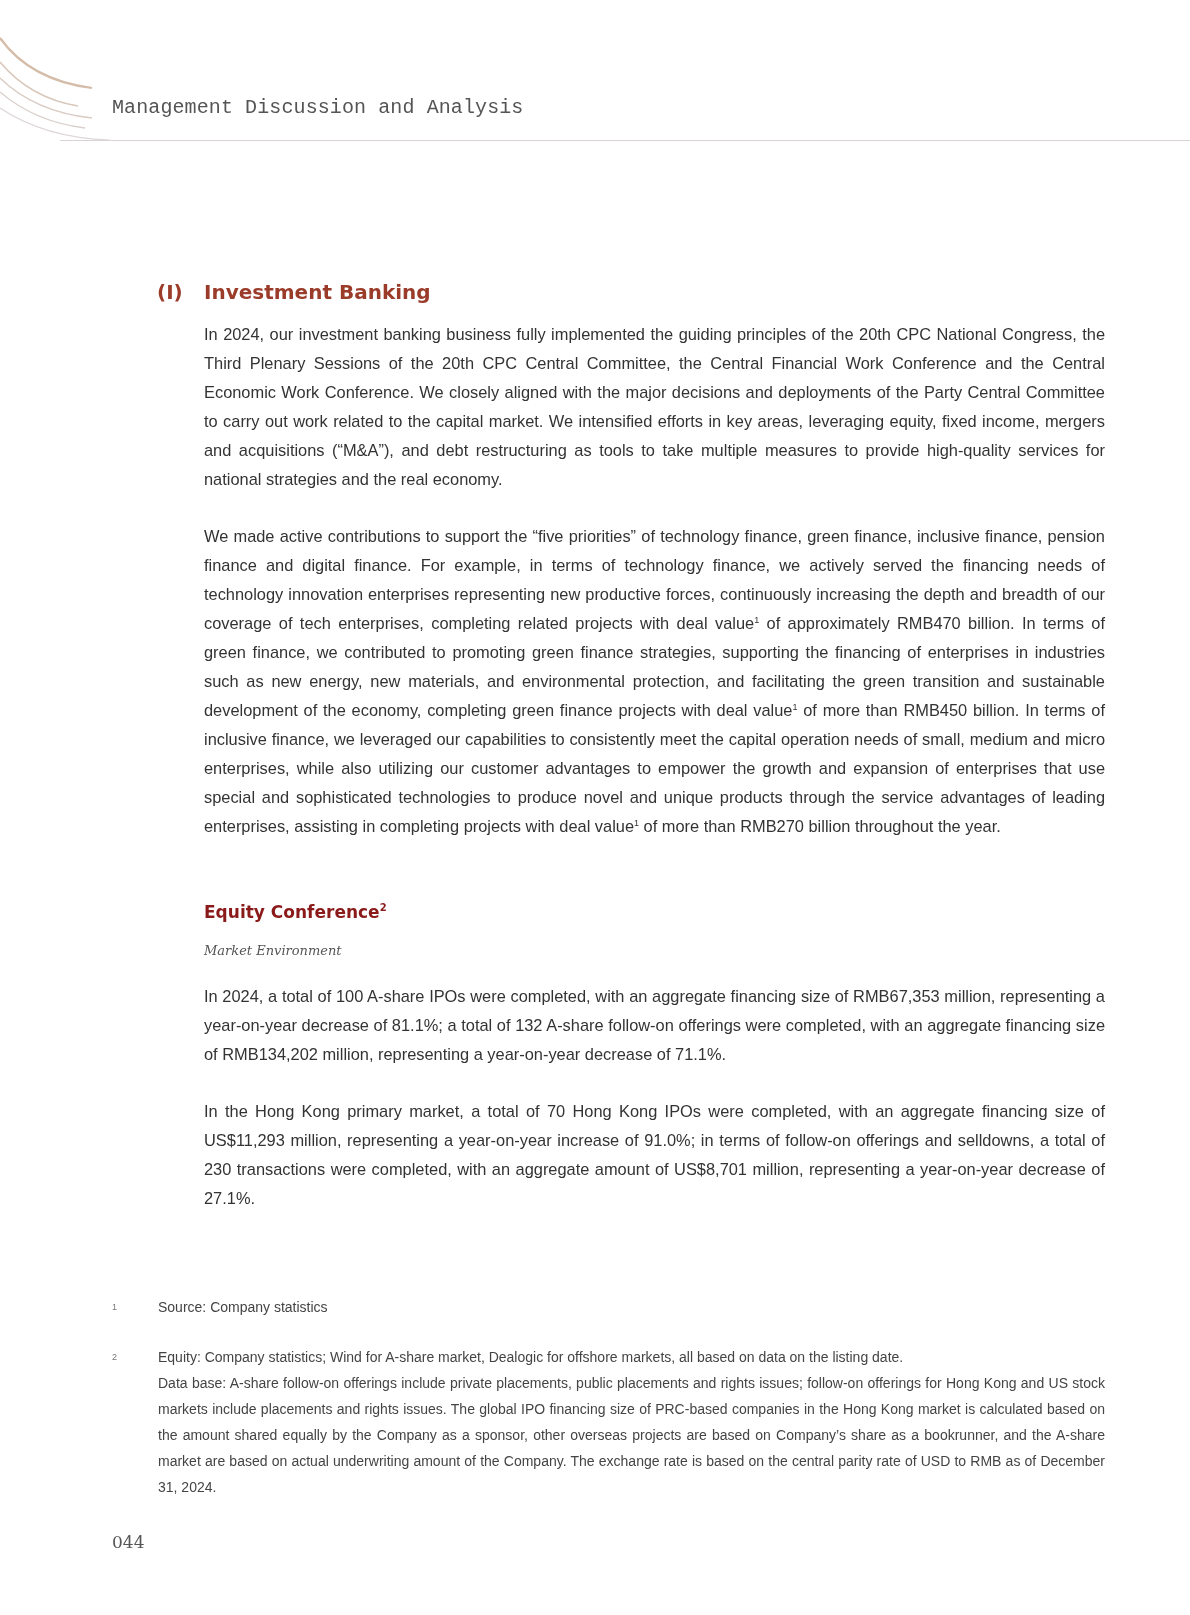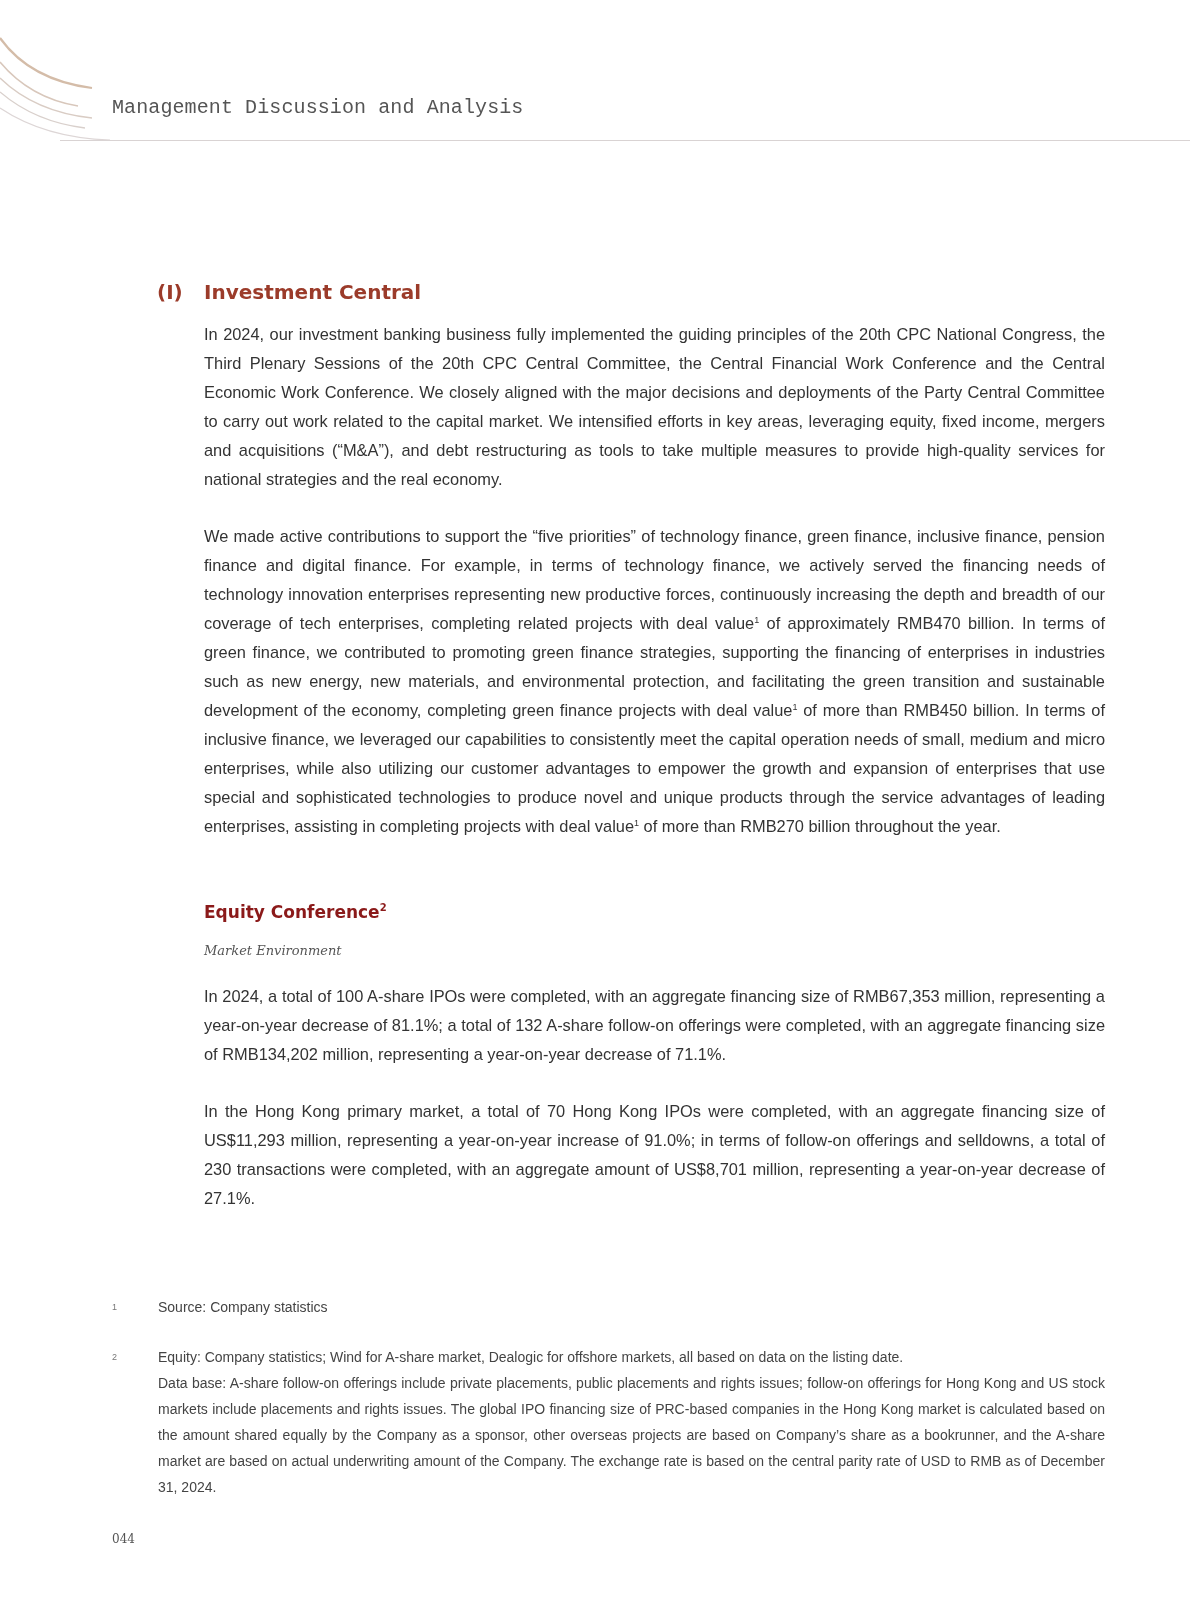--- a/index.html
+++ b/index.html
@@ -30,39 +30,39 @@
     .sub-heading sup { font-size: 10px; }
     .sub-sub-heading {
       position: absolute; left: 204px; top: 943px;
       font-family: "DejaVu Serif", serif; font-style: italic; font-size: 13px; color: #555555;
     }
     .footnote { position: absolute; left: 112px; width: 993px; font-family: "Liberation Sans", sans-serif; color: #444444; }
     .fn-mark { position: absolute; left: 0; top: 0; font-size: 9px; color: #777777; }
     .fn-text { position: absolute; left: 46px; width: 947px; font-size: 14px; line-height: 26px; text-align: justify; margin: 0; }
     .page-num {
       position: absolute; left: 112px; top: 1532px;
-      font-family: "DejaVu Serif", serif; font-size: 12px; color: #555555;
+      font-family: "DejaVu Serif", serif; font-size: 17px; color: #555555;
     }
   </style>
 </head>
 <body>
 
 <svg class="header-deco" viewBox="0 0 110 120" width="110" height="120">
   <path d="M0 8 Q 30 50 92 58" fill="none" stroke="#d4bca8" stroke-width="2.2"></path>
   <path d="M0 32 Q 30 68 78 76" fill="none" stroke="#d8c7bb" stroke-width="1.5"></path>
   <path d="M0 48 Q 35 82 92 88" fill="none" stroke="#d9ccc4" stroke-width="1.4"></path>
   <path d="M0 62 Q 35 92 85 98" fill="none" stroke="#d9d0cc" stroke-width="1.3"></path>
   <path d="M0 78 Q 45 108 110 110" fill="none" stroke="#ddd6d6" stroke-width="1.2"></path>
 </svg>
 <div class="header-title">Management Discussion and Analysis</div>
 <div class="header-rule"></div>
 
 <div class="section-heading">
   <span class="num">(I)</span>
-  <span>Investment Central</span>
+  <span>Investment Banking</span>
 </div>
 
 <p class="para" style="top:320px;">In 2024, our investment banking business fully implemented the guiding principles of the 20th CPC National Congress, the Third Plenary Sessions of the 20th CPC Central Committee, the Central Financial Work Conference and the Central Economic Work Conference. We closely aligned with the major decisions and deployments of the Party Central Committee to carry out work related to the capital market. We intensified efforts in key areas, leveraging equity, fixed income, mergers and acquisitions (“M&amp;A”), and debt restructuring as tools to take multiple measures to provide high-quality services for national strategies and the real economy.</p>
 
 <p class="para" style="top:522px;"><span>We made active contributions to support the “five priorities” of technology finance, green finance, inclusive finance, pension finance and digital finance. For example, in terms of technology finance, we actively served the financing needs of technology innovation enterprises representing new productive forces, continuously increasing the depth and breadth of our coverage of tech enterprises, completing related projects with deal value</span><sup>1</sup><span> of approximately RMB470 billion. In terms of green finance, we contributed to promoting green finance strategies, supporting the financing of enterprises in industries such as new energy, new materials, and environmental protection, and facilitating the green transition and sustainable development of the economy, completing green finance projects with deal value</span><sup>1</sup><span> of more than RMB450 billion. In terms of inclusive finance, we leveraged our capabilities to consistently meet the capital operation needs of small, medium and micro enterprises, while also utilizing our customer advantages to empower the growth and expansion of enterprises that use special and sophisticated technologies to produce novel and unique products through the service advantages of leading enterprises, assisting in completing projects with deal value</span><sup>1</sup><span> of more than RMB270 billion throughout the year.</span></p>
 
 <div class="sub-heading"><span>Equity Conference</span><sup>2</sup></div>
 <div class="sub-sub-heading">Market Environment</div>
 
 <p class="para" style="top:982px;">In 2024, a total of 100 A-share IPOs were completed, with an aggregate financing size of RMB67,353 million, representing a year-on-year decrease of 81.1%; a total of 132 A-share follow-on offerings were completed, with an aggregate financing size of RMB134,202 million, representing a year-on-year decrease of 71.1%.</p>

